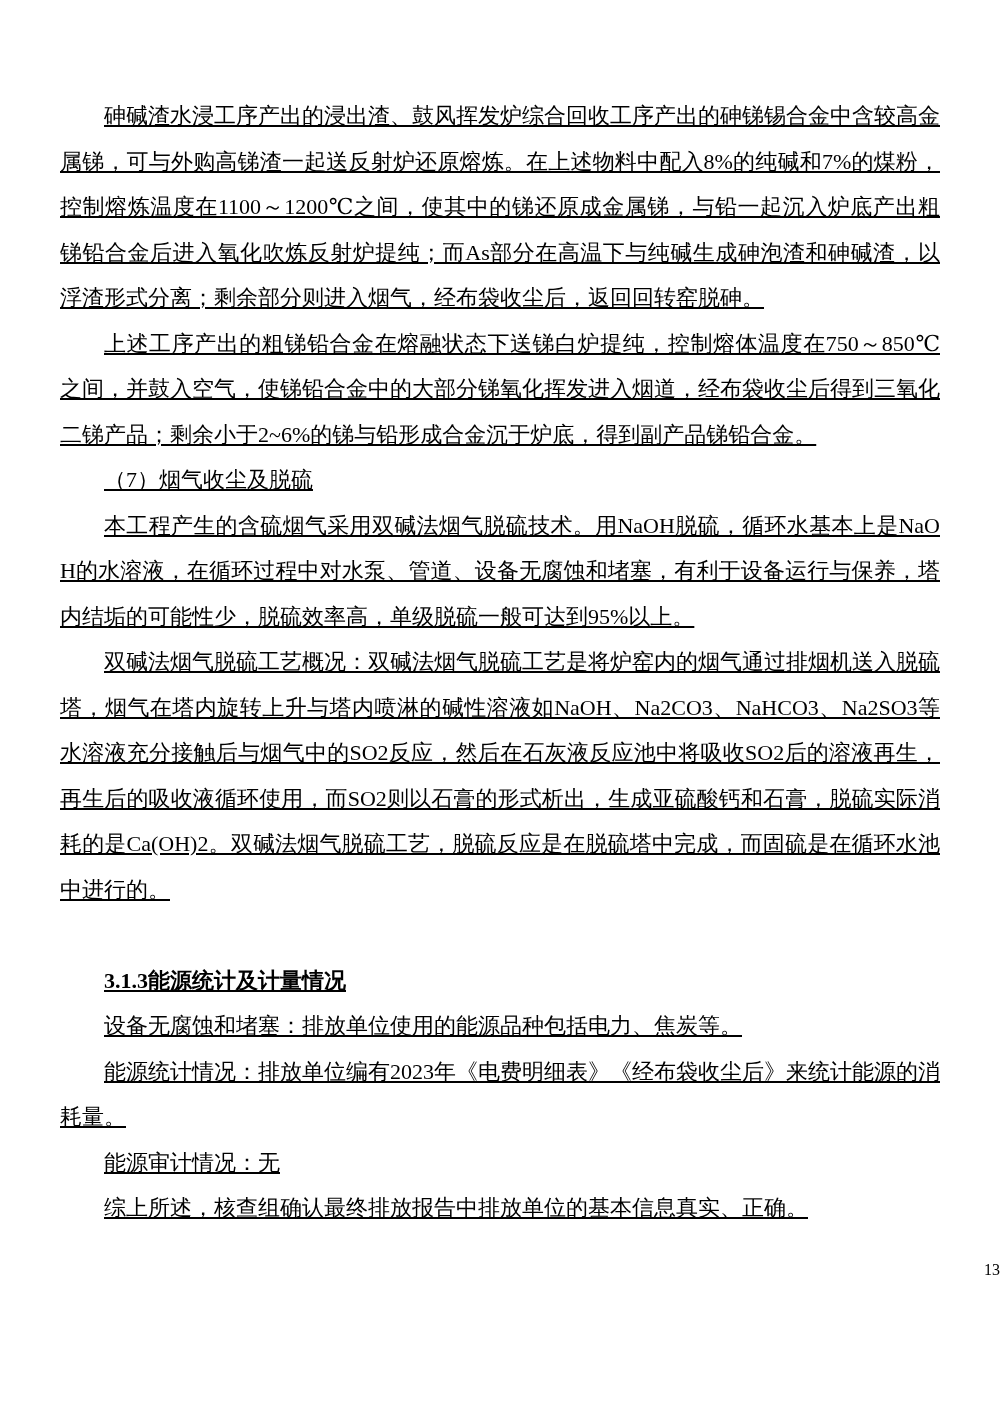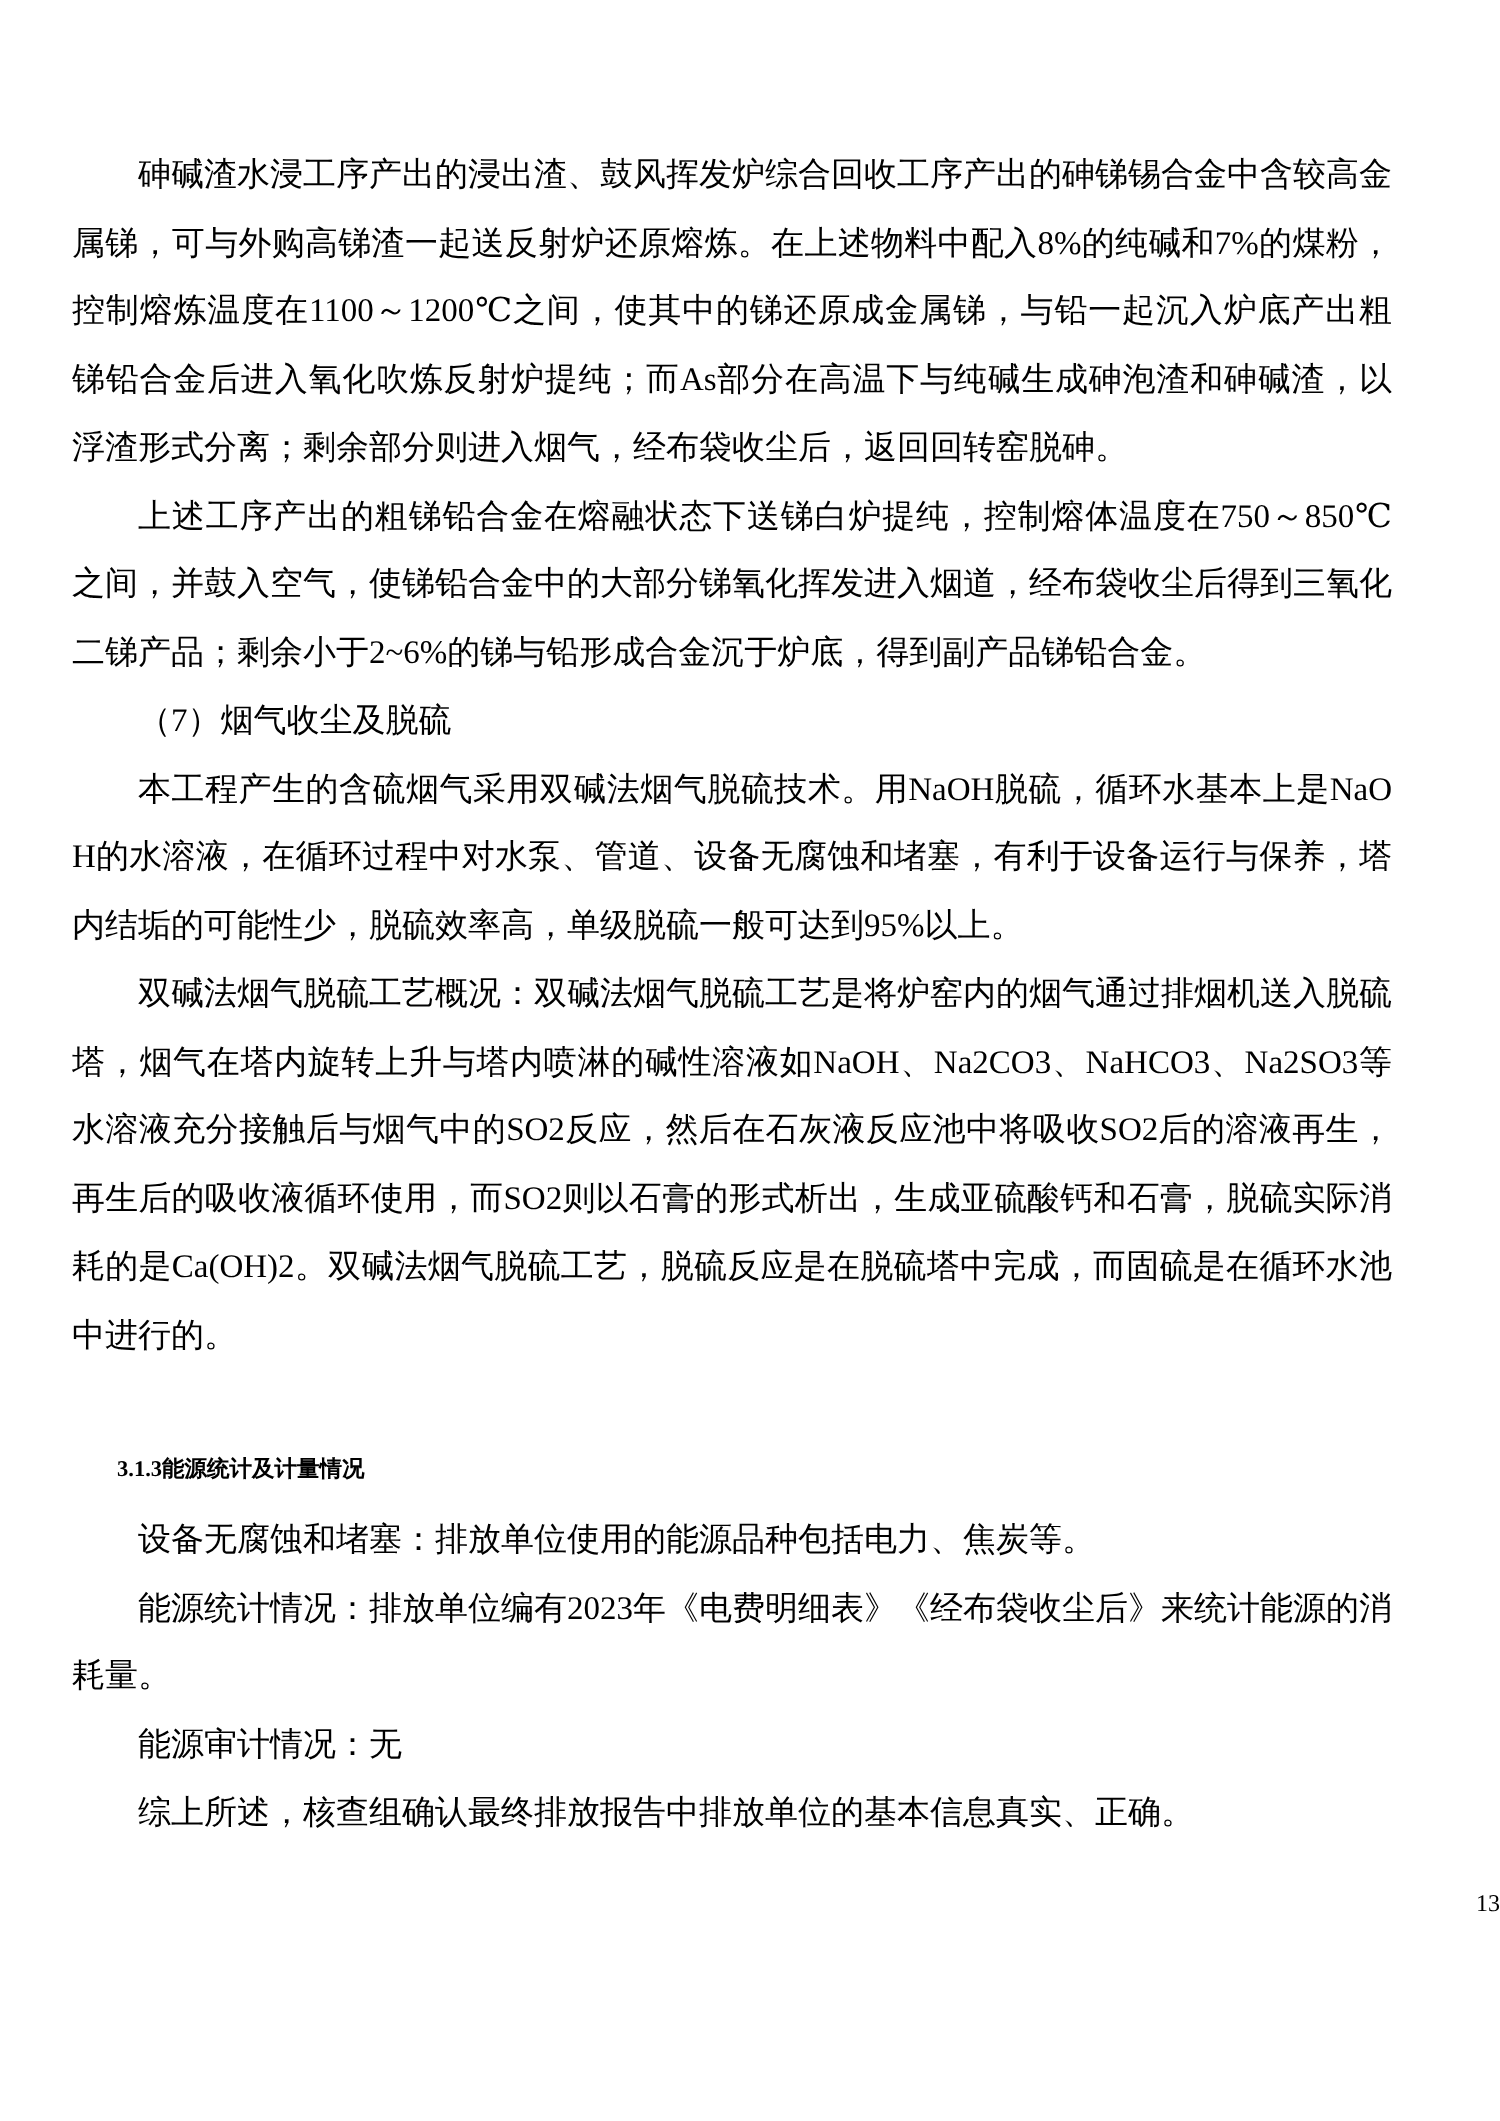--- a/index.html
+++ b/index.html
@@ -12,36 +12,37 @@
     width: 1000px;
     height: 1414px;
     margin: 0 auto;
     background: #ffffff;
     font-family: "Liberation Serif", "DejaVu Serif", serif;
     color: #000000;
     overflow: hidden;
   }
   .content {
     position: absolute;
-    left: 48px;
+    left: 60px;
     top: 93px;
     width: 880px;
+    text-decoration: underline;
   }
   p.body-para {
     margin: 0;
     font-size: 22px;
     line-height: 45.5px;
     text-align: justify;
     text-justify: inter-ideograph;
     text-indent: 2em;
     word-break: break-all;
   }
   h3.section-heading {
     margin: 45.5px 0 0 0;
-    font-size: 15px;
+    font-size: 22px;
     line-height: 45.5px;
     font-weight: bold;
     text-indent: 2em;
   }
   .page-number {
     position: absolute;
     left: 0;
     right: 0;
     top: 1260px;
     text-align: right;

